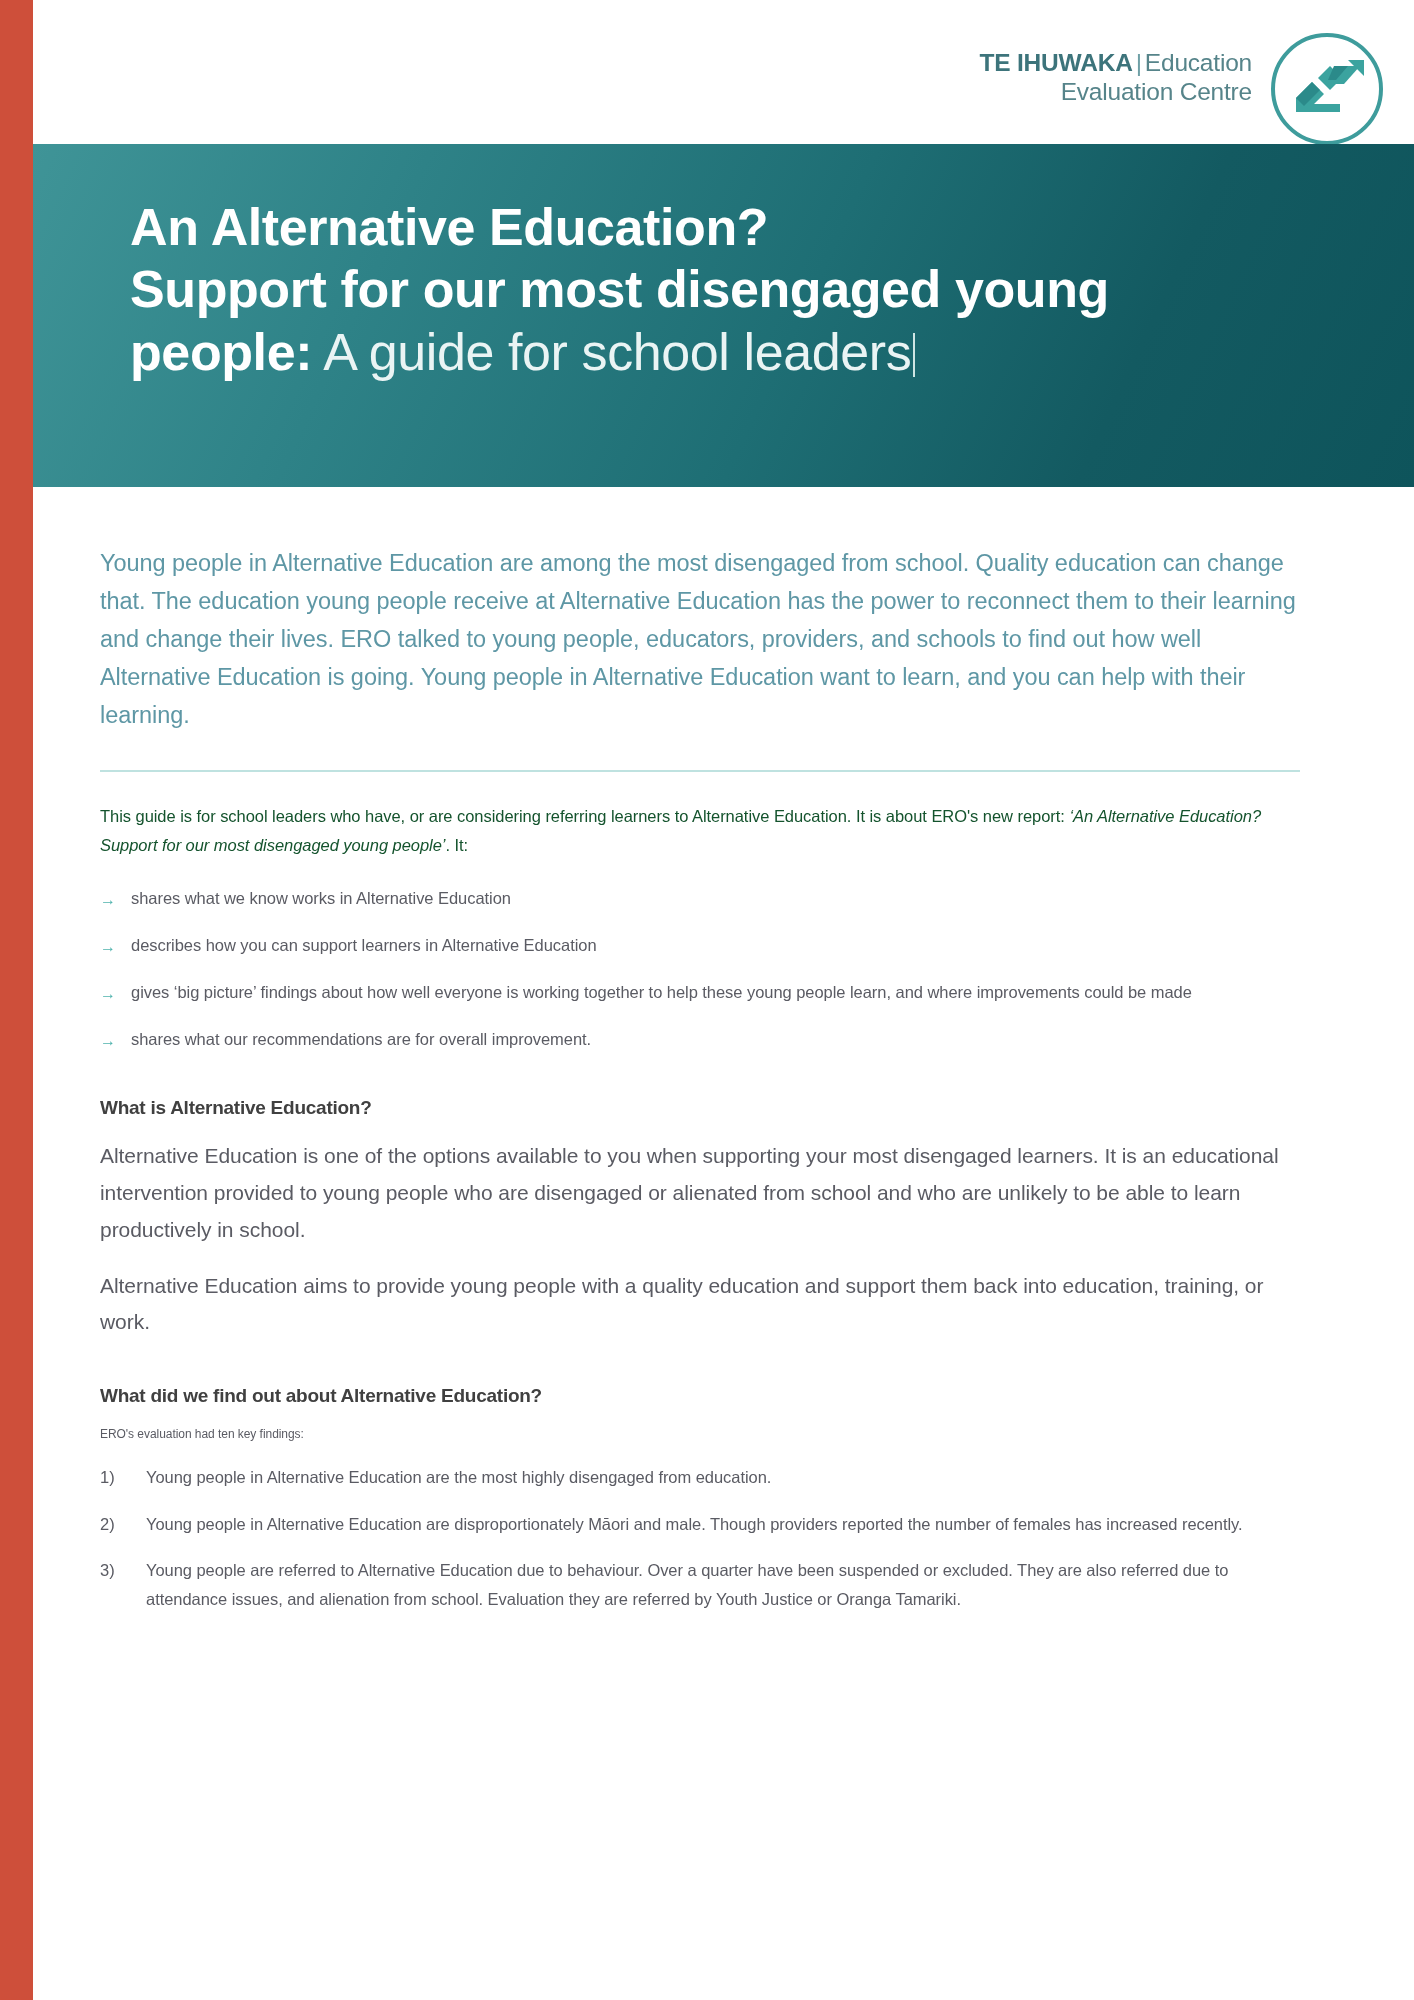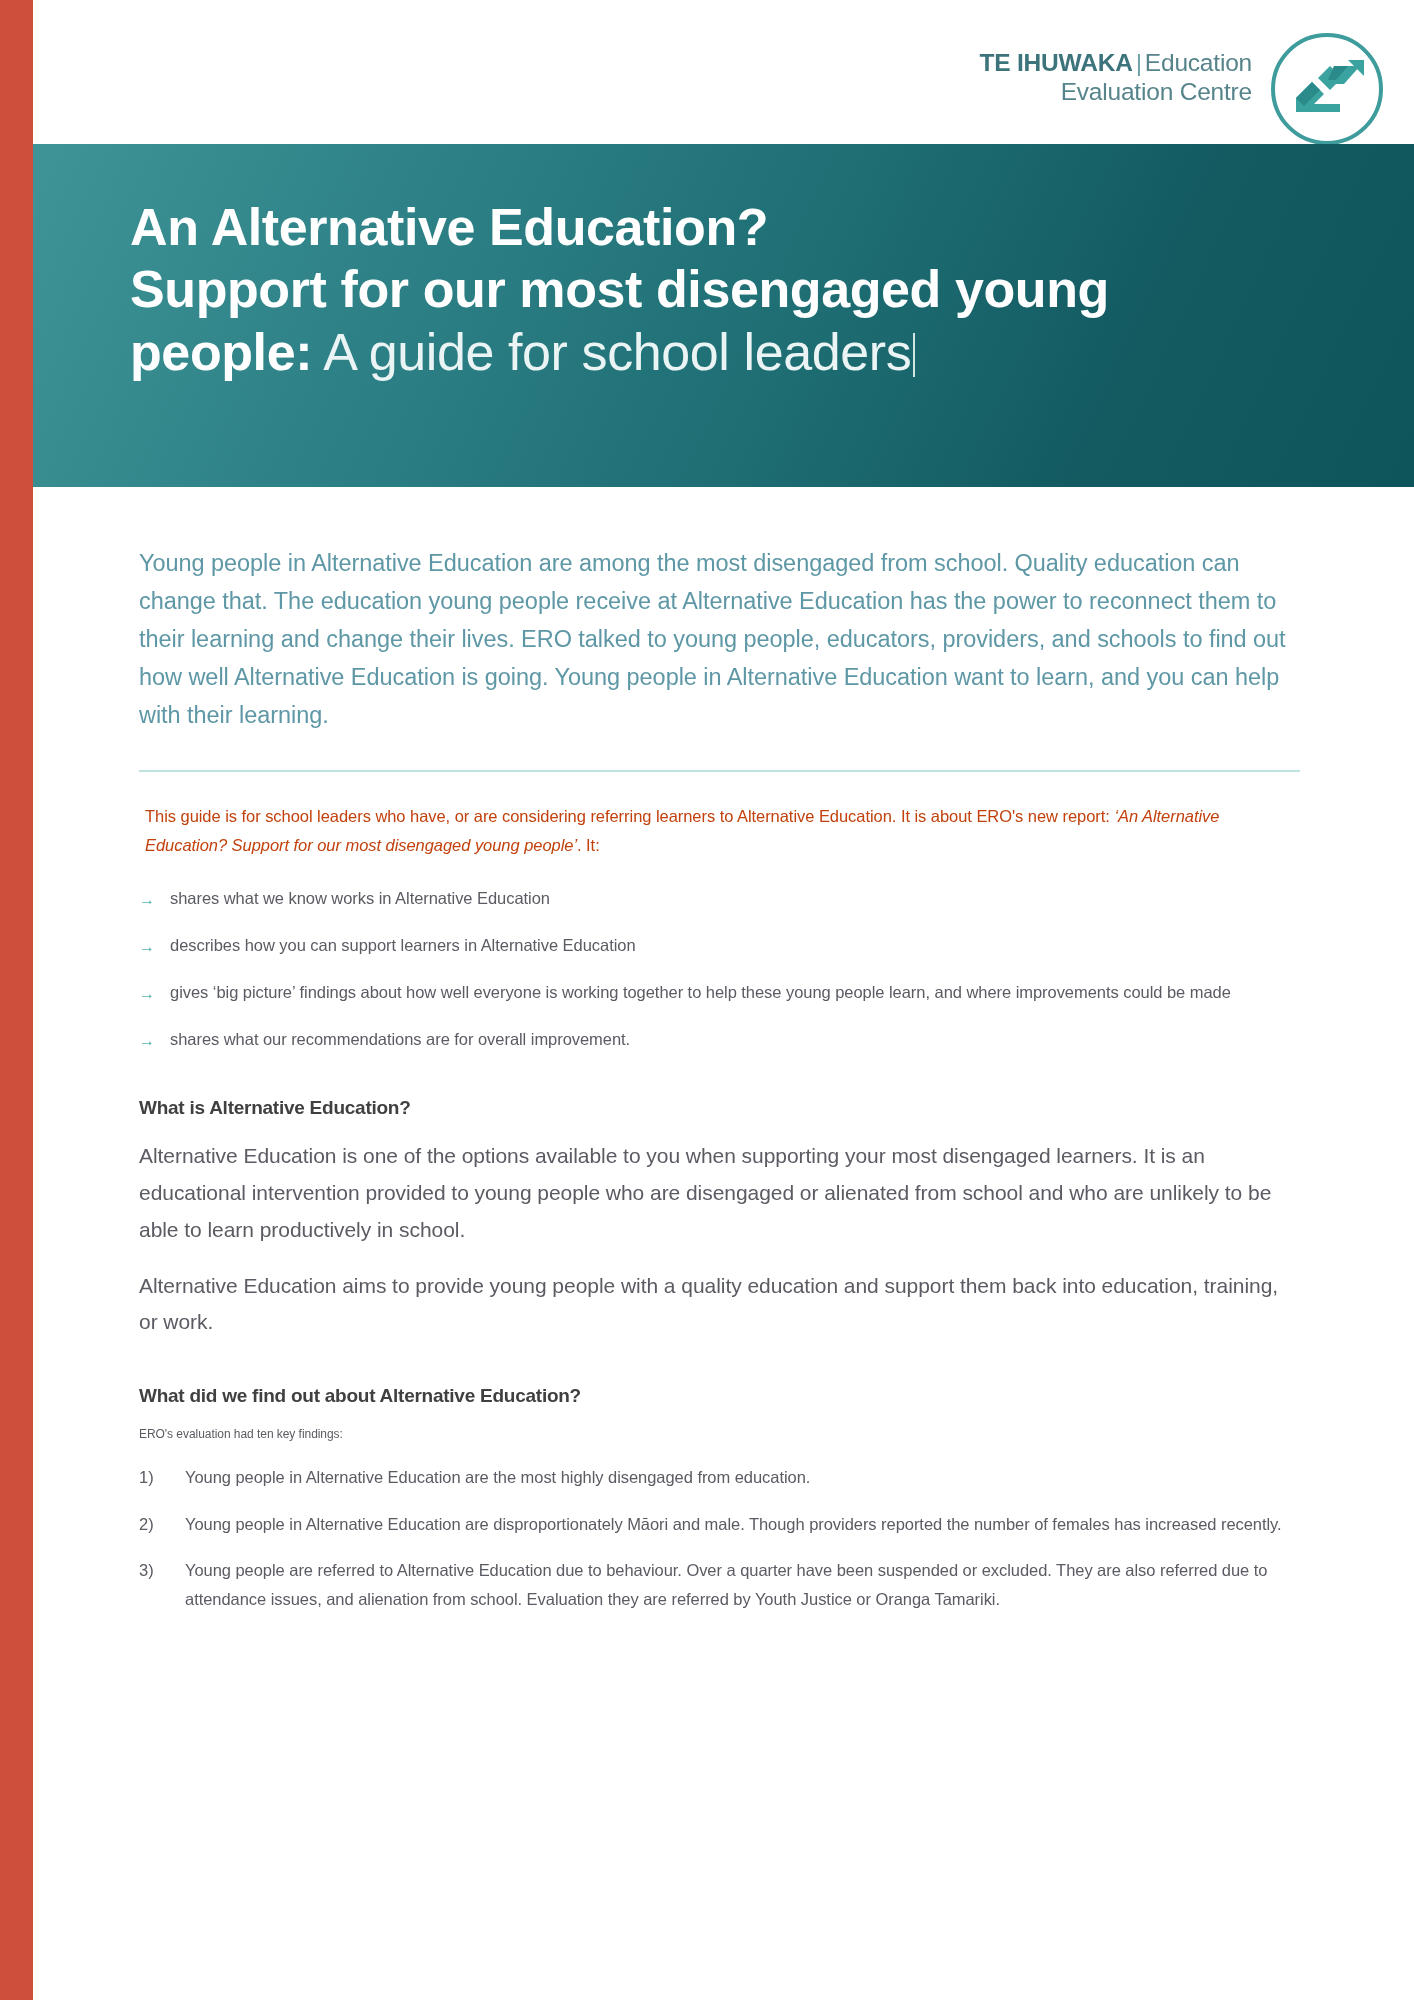--- a/index.html
+++ b/index.html
@@ -122,43 +122,43 @@
     vertical-align: -7px;
     margin-left: 2px;
   }
 
   
   .content {
     position: absolute;
     left: 33px;
     top: 493px;
     right: 0;
-    padding: 0 114px 0 106px;
+    padding: 0 114px 0 67px;
     box-sizing: border-box;
   }
 
   .lede {
     margin: 51px 0 0 0;
     color: #5E97A5;
     font-size: 23.5px;
     line-height: 1.62;
     font-weight: 400;
     letter-spacing: -0.05px;
   }
 
   .rule {
     margin: 36px 0 0 0;
     height: 2px;
     background: #BFE2E0;
     border: 0;
   }
 
   .para {
-    margin: 30px 0 0 6px;
-    color: #c2410c;
+    margin: 30px 0 0 0;
+    color: #14532d;
     font-size: 16.5px;
     line-height: 1.75;
     letter-spacing: -0.05px;
   }
   .para em {
     font-style: italic;
   }
 
   
   .arrow-list {

